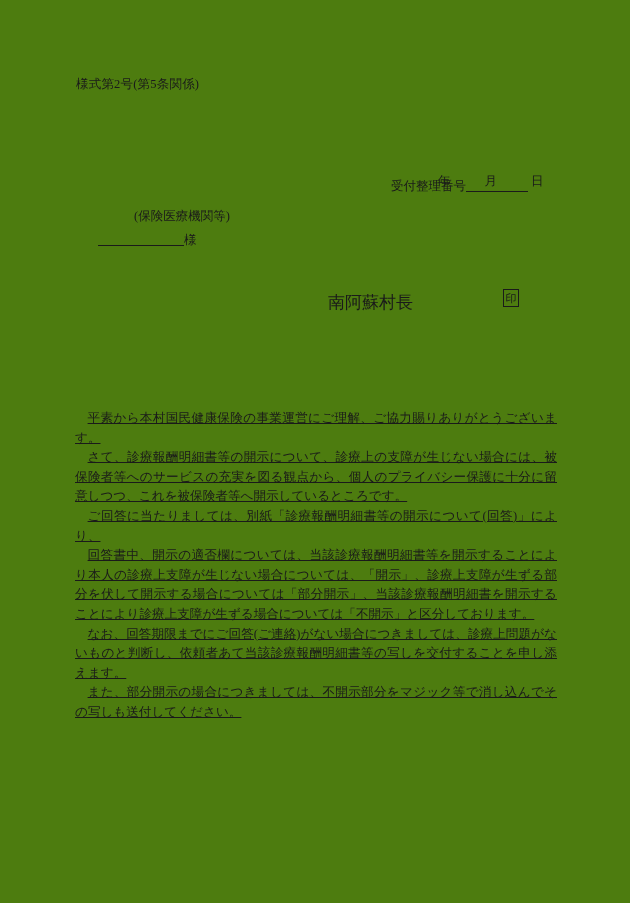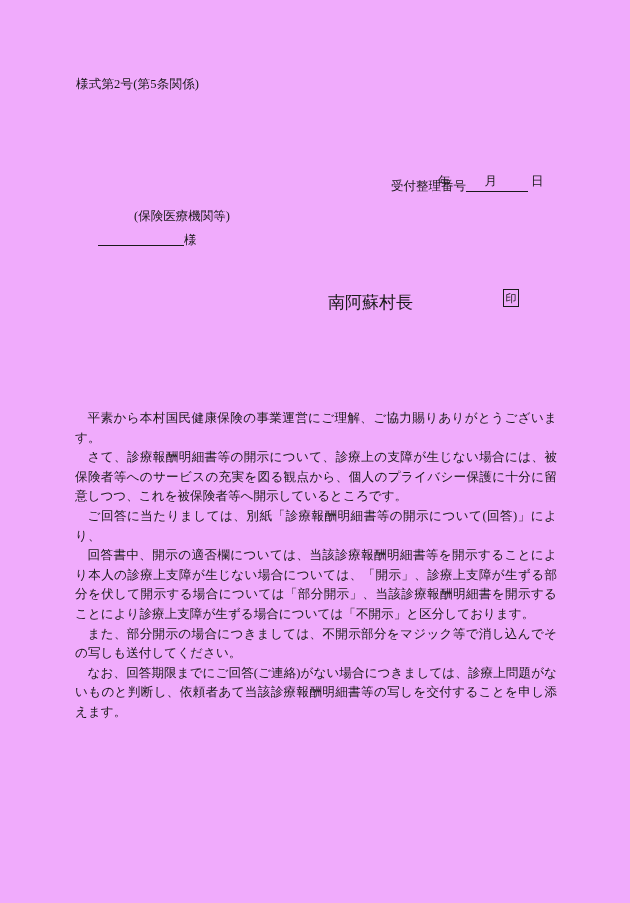--- a/index.html
+++ b/index.html
@@ -12,21 +12,21 @@
     height: 903px;
     position: relative;
     font-family: "Liberation Serif", "DejaVu Serif", serif;
     color: #1a1a1a;
     overflow: hidden;
   }
 
   .page {
     position: absolute;
     inset: 0;
-    background: #f0abfc;
+    background: #4d7c0f;
   }
 
   
   .form-number {
     position: absolute;
     left: 76px;
     top: 76px;
     font-size: 12.5px;
     letter-spacing: 0.2px;
     white-space: nowrap;
@@ -120,20 +120,21 @@
   
   .body-text {
     position: absolute;
     left: 75px;
     top: 409px;
     width: 482px;
     font-size: 12.6px;
     line-height: 19.6px;
     text-align: justify;
     text-justify: inter-character;
+    text-decoration: underline;
   }
   .body-text p {
     margin: 0;
     text-indent: 1em;
   }
   .date-blank-run {
     border-bottom: 1px solid #1a1a1a;
     padding-bottom: 1px;
   }
   .date-blank-run .gap-y { display:inline-block; width: 30px; }
@@ -164,17 +165,17 @@
   <div class="issuer">南阿蘇村長</div>
 
   <div class="seal-box">印</div>
 
 
   <div class="body-text">
     <p>平素から本村国民健康保険の事業運営にご理解、ご協力賜りありがとうございます。</p>
     <p>さて、診療報酬明細書等の開示について、診療上の支障が生じない場合には、被保険者等へのサービスの充実を図る観点から、個人のプライバシー保護に十分に留意しつつ、これを被保険者等へ開示しているところです。</p>
     <p><span>ご回答に当たりましては、別紙「診療報酬明細書等の開示について(回答)」により、</span></p>
     <p>回答書中、開示の適否欄については、当該診療報酬明細書等を開示することにより本人の診療上支障が生じない場合については、「開示」、診療上支障が生ずる部分を伏して開示する場合については「部分開示」、当該診療報酬明細書を開示することにより診療上支障が生ずる場合については「不開示」と区分しております。</p>
+    <p>なお、回答期限までにご回答(ご連絡)がない場合につきましては、診療上問題がないものと判断し、依頼者あて当該診療報酬明細書等の写しを交付することを申し添えます。</p>
     <p>また、部分開示の場合につきましては、不開示部分をマジック等で消し込んでその写しも送付してください。</p>
-    <p>なお、回答期限までにご回答(ご連絡)がない場合につきましては、診療上問題がないものと判断し、依頼者あて当該診療報酬明細書等の写しを交付することを申し添えます。</p>
   </div>
 
 </div>
 
 </body></html>

